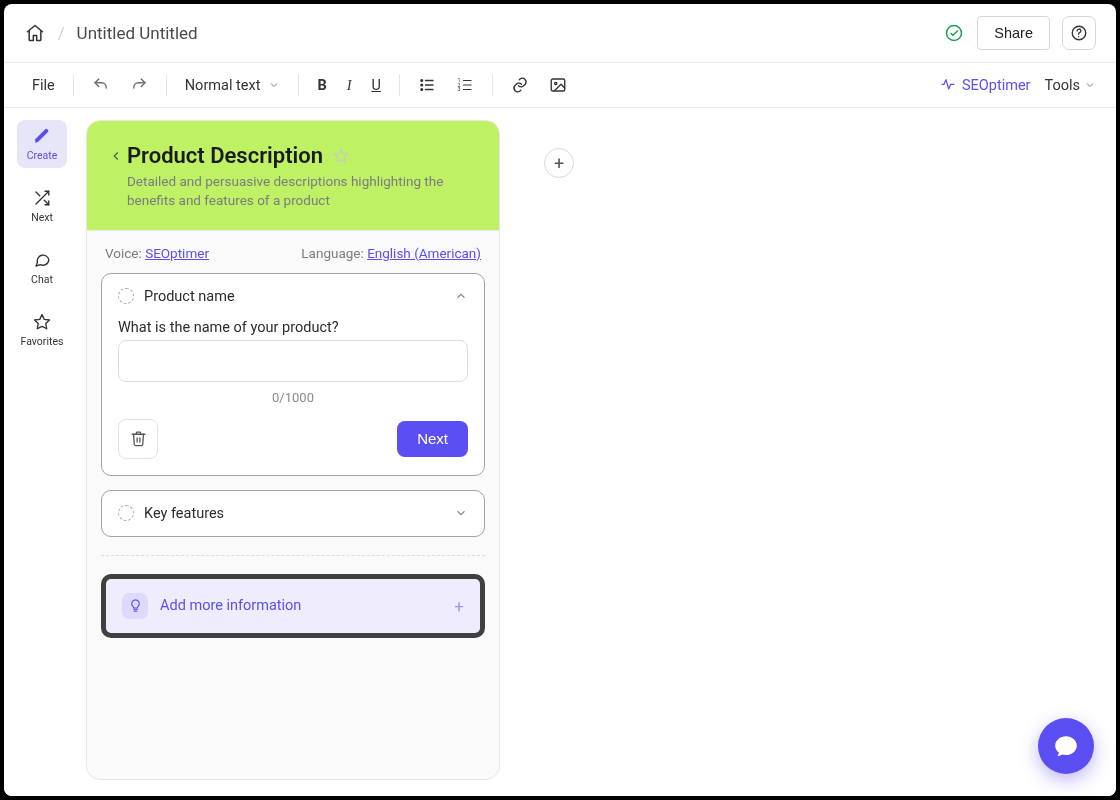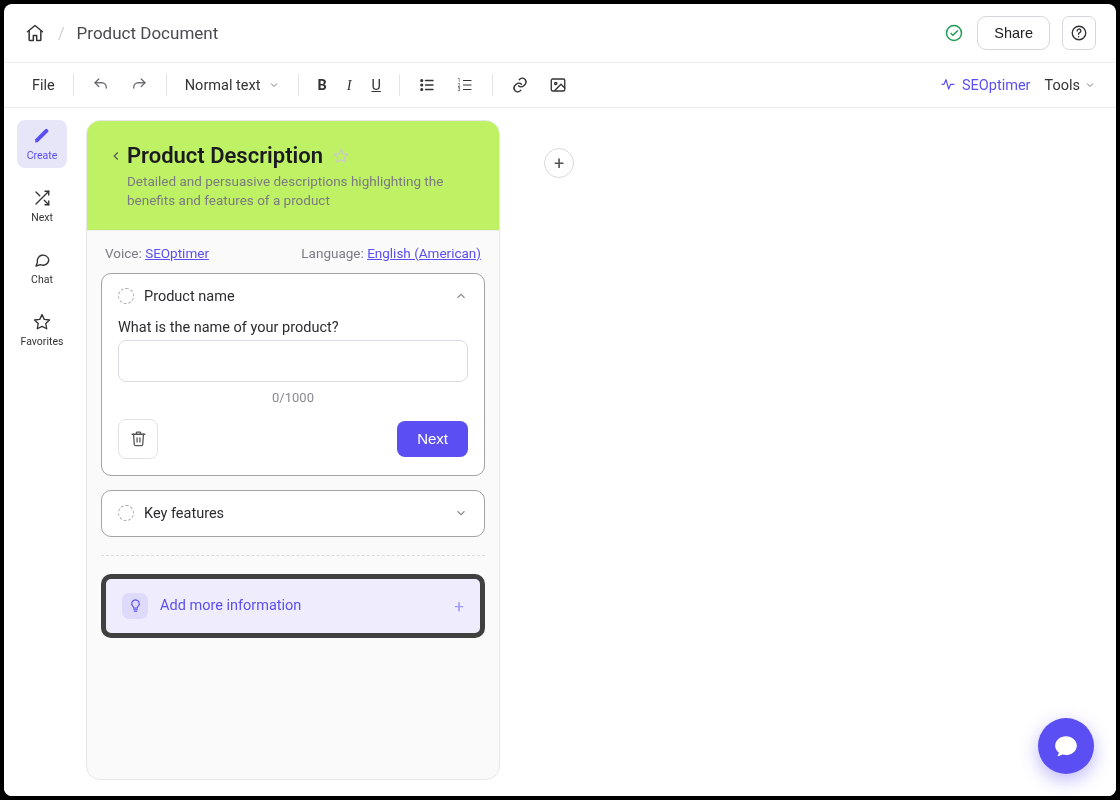--- a/index.html
+++ b/index.html
@@ -32,21 +32,21 @@
   .home-icon { width: 22px; height: 22px; color:#333; display:flex; align-items:center; justify-content:center; cursor:pointer;}
   .slash { color:#d0d0d4; }
   .doc-title { font-size: 17px; color:#4a4a4f; flex:0 0 auto; }
   .header-spacer { flex:1; }
   .status-check {
     width:22px; height:22px; border-radius:50%;
     display:flex; align-items:center; justify-content:center;
     color:#1f9d55;
   }
   .share-btn {
-    height:34px; padding:0 16px; border:1px solid #d6d6dc; border-radius:9px;
+    height:34px; padding:0 16px; border:1px solid #d6d6dc; border-radius:4px;
     background:#fff; font-size:14.5px; color:#222; cursor:pointer;
   }
   .help-btn {
     width:34px; height:34px; border:1px solid #d6d6dc; border-radius:7px;
     background:#fff; display:flex; align-items:center; justify-content:center; cursor:pointer; color:#333;
   }
 
   
   .toolbar {
     height:46px;
@@ -219,21 +219,21 @@
 <div class="frame">
 
   <div class="header">
     <div class="home-icon">
       <svg width="20" height="20" viewBox="0 0 24 24" fill="none" stroke="currentColor" stroke-width="1.8" stroke-linecap="round" stroke-linejoin="round">
           <path d="M3 10.5 12 3l9 7.5"></path>
           <path d="M5 9.5V20a1 1 0 0 0 1 1h4v-6h4v6h4a1 1 0 0 0 1-1V9.5"></path>
         </svg>
     </div>
     <span class="slash">/</span>
-    <span class="doc-title">Product Document</span>
+    <span class="doc-title">Untitled Untitled</span>
     <div class="header-spacer"></div>
     <div class="status-check">
       <svg width="20" height="20" viewBox="0 0 24 24" fill="none" stroke="currentColor" stroke-width="1.8">
           <circle cx="12" cy="12" r="9"></circle>
           <path d="m8.5 12.5 2.2 2.2L16 9.5" stroke-linecap="round" stroke-linejoin="round"></path>
         </svg>
     </div>
     <button class="share-btn">Share</button>
     <div class="help-btn">
       <svg width="18" height="18" viewBox="0 0 24 24" fill="none" stroke="currentColor" stroke-width="1.8">

